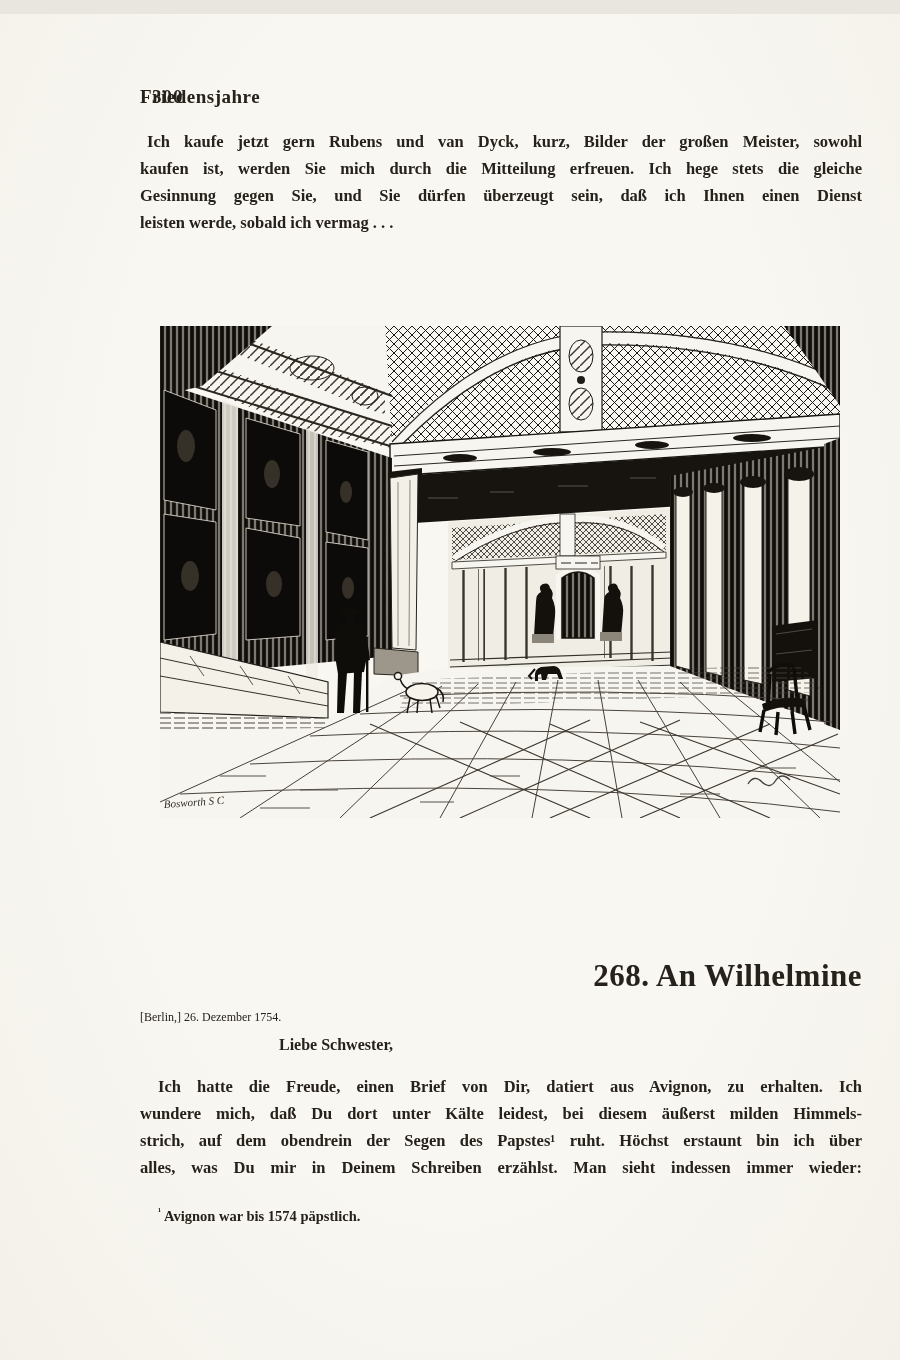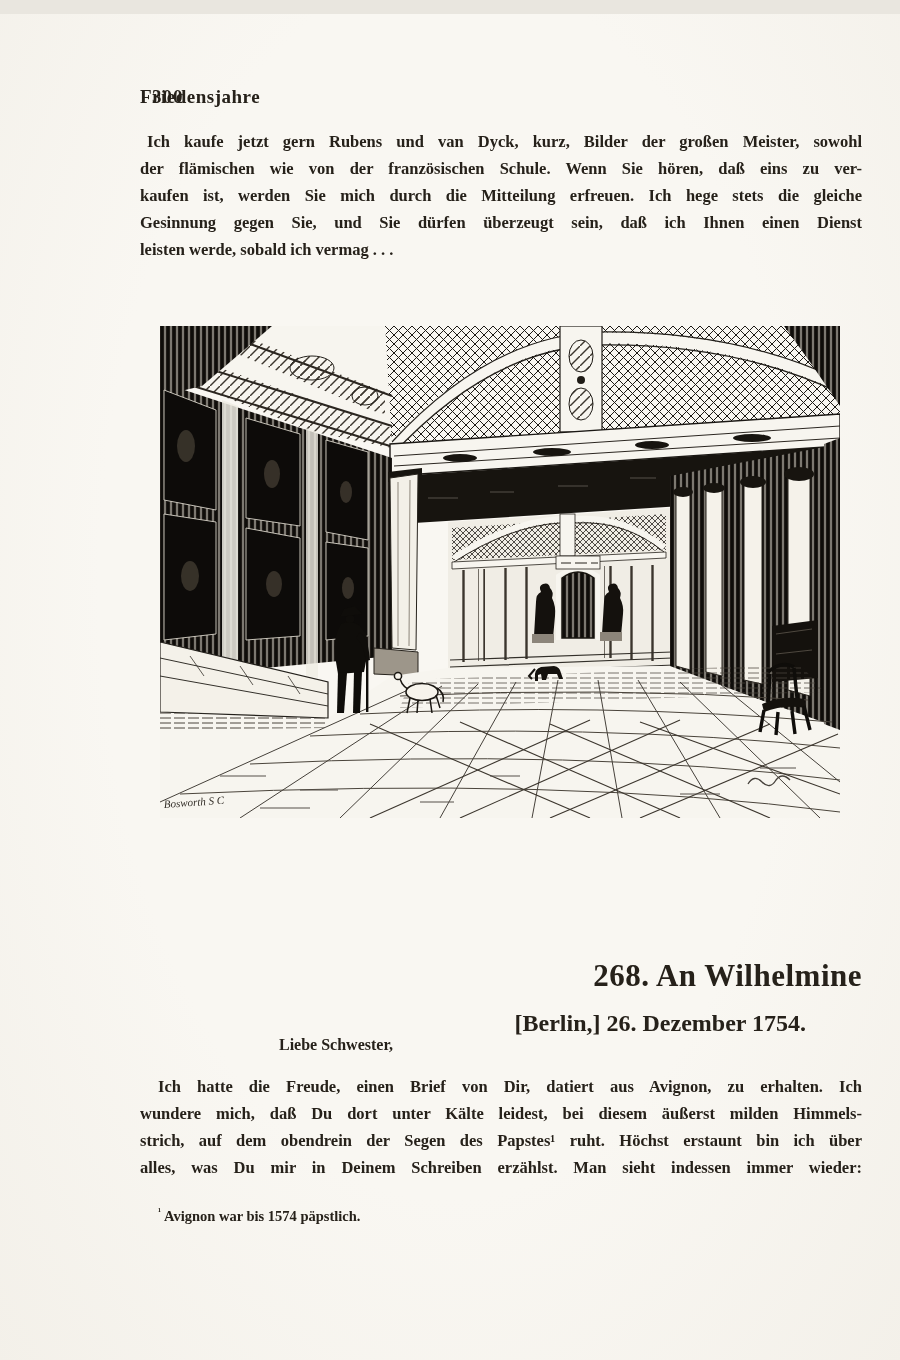--- a/index.html
+++ b/index.html
@@ -13,37 +13,36 @@
   .rh{position:absolute;left:140px;width:722px;top:72px;font-size:19px;font-weight:700;letter-spacing:.5px;}
   .para{position:absolute;left:140px;width:722px;font-size:16.5px;font-weight:700;line-height:27px;}
   .p1{top:114px;}
   .p2{top:1059px;}
   .line{height:27px;white-space:nowrap;overflow:visible;}
   .j{text-align:justify;text-align-last:justify;}
   .ind1{padding-left:7px;}
   .ind2{padding-left:18px;}
   .fig{position:absolute;left:160px;top:312px;width:680px;height:492px;}
   .heading{position:absolute;left:140px;width:722px;top:918px;text-align:right;font-size:31px;font-weight:700;letter-spacing:.5px;}
-  .dateline{position:absolute;left:140px;width:666px;top:996px;text-align:right;font-size:24px;font-weight:700;}
+  .dateline{position:absolute;left:140px;width:666px;top:996px;font-size:12px;font-weight:400;}
   .salutation{position:absolute;left:279px;top:1022px;font-size:16px;font-weight:700;}
   .footnote{position:absolute;left:158px;top:1192px;font-size:14.5px;font-weight:700;}
   .footnote sup{font-size:10px;vertical-align:super;margin-right:3px;}
   svg text{font-family:"Liberation Serif","DejaVu Serif",serif;}
 </style>
 </head>
 <body>
 
 <div class="page">
 
   <div class="pn">300</div>
   <div class="rh">Friedensjahre</div>
 
   <div class="para p1">
     <div class="line j ind1">Ich kaufe jetzt gern Rubens und van Dyck, kurz, Bilder der großen Meister, sowohl</div>
-    <div class="line j">der flämischen wie von der französischen Schule. Wenn Sie hören, daß eins zu ver-</div>
     <div class="line j">kaufen ist, werden Sie mich durch die Mitteilung erfreuen. Ich hege stets die gleiche</div>
     <div class="line j">Gesinnung gegen Sie, und Sie dürfen überzeugt sein, daß ich Ihnen einen Dienst</div>
     <div class="line">leisten werde, sobald ich vermag . . .</div>
   </div>
 
   <figure class="fig" style="margin:0" title="Kupferstich: Blick in eine gewölbte Bildergalerie mit Besucher am Stock und Windhunden">
   <svg width="680" height="492" viewBox="0 0 680 492" xmlns="http://www.w3.org/2000/svg">
     <defs>
       <pattern id="lat" width="9" height="9" patternUnits="userSpaceOnUse">
         <path d="M0,0 L9,9 M9,0 L0,9" stroke="#1d1a16" stroke-width="1"></path>

